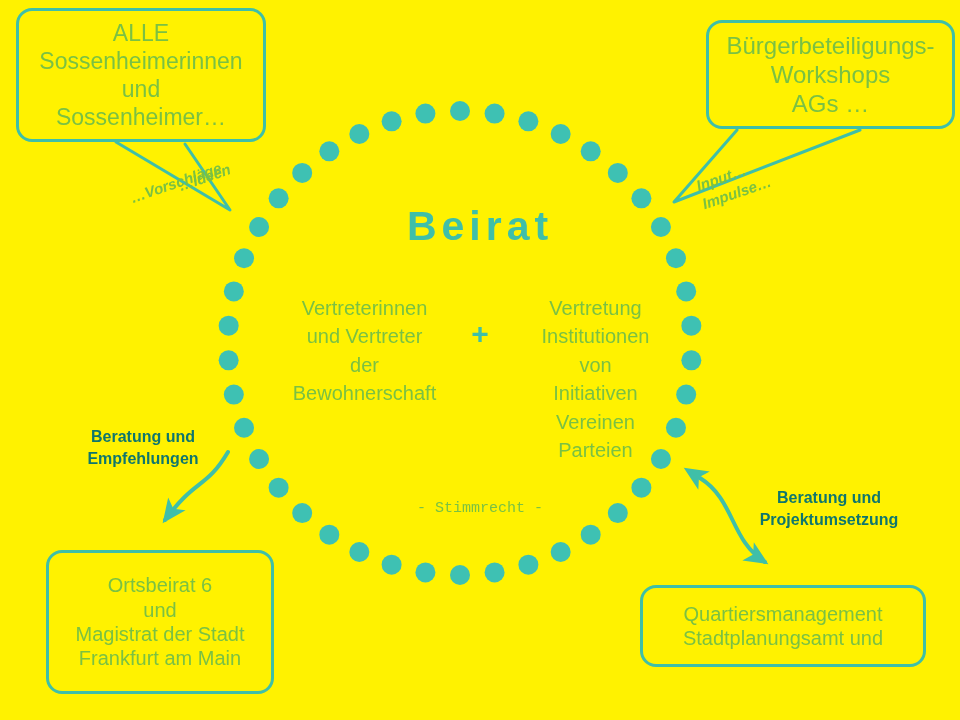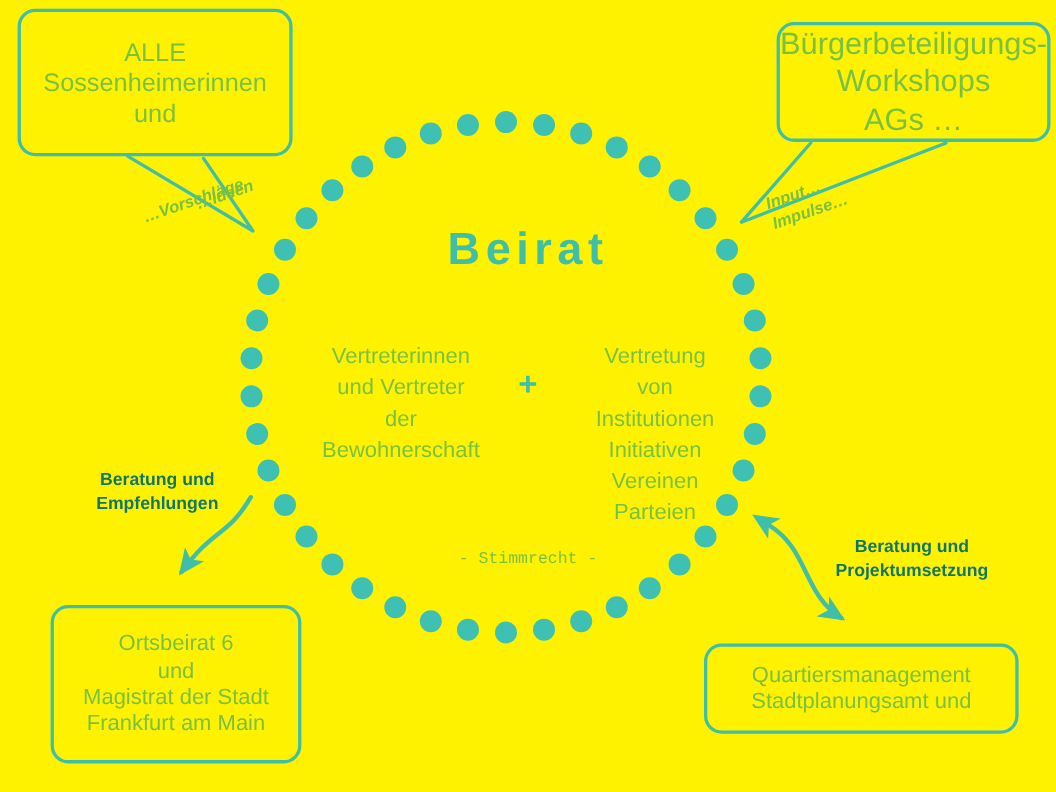--- a/index.html
+++ b/index.html
@@ -45,21 +45,21 @@
     z-index: 4;
   }
   .bubble .line { display: block; white-space: nowrap; }
 
   #bubble-alle {
     left: 16px; top: 8px; width: 250px; height: 134px;
     font-size: 23px;
   }
   #bubble-workshops {
     left: 706px; top: 20px; width: 249px; height: 109px;
-    font-size: 28px;
+    font-size: 24px;
     text-align: right;
   }
   #box-ortsbeirat {
     left: 46px; top: 550px; width: 228px; height: 144px;
     font-size: 20px;
   }
   #box-stadtplanung {
     left: 640px; top: 585px; width: 286px; height: 82px;
     font-size: 20px;
   }
@@ -70,21 +70,21 @@
     left: 0; top: 203px; width: 960px;
     text-align: center;
     font-size: 41px;
     font-weight: bold;
     letter-spacing: 5px;
     color: #3FBFA8;
     z-index: 3;
   }
   #center-columns {
     position: absolute;
-    left: 250px; top: 310px; width: 460px;
+    left: 250px; top: 294px; width: 460px;
     display: flex;
     flex-direction: row;
     align-items: flex-start;
     justify-content: center;
     z-index: 3;
   }
   .col {
     width: 185px;
     text-align: center;
     font-size: 20px;
@@ -215,34 +215,35 @@
   <div id="center-columns">
     <div class="col">
       <span class="line">Vertreterinnen</span>
       <span class="line">und Vertreter</span>
       <span class="line">der</span>
       <span class="line">Bewohnerschaft</span>
     </div>
     <div id="plus-sign">+</div>
     <div class="col">
       <span class="line">Vertretung</span>
+      <span class="line">Institutionen</span>
       <span class="line">von</span>
-      <span class="line">Institutionen</span>
       <span class="line">Initiativen</span>
       <span class="line">Vereinen</span>
       <span class="line">Parteien</span>
     </div>
   </div>
 
   <div id="stimmrecht">- Stimmrecht -</div>
 
   <div id="bubble-alle" class="bubble">
     <span class="line">ALLE</span>
     <span class="line">Sossenheimerinnen</span>
     <span class="line">und</span>
+    <span class="line">Sossenheimer…</span>
   </div>
 
   <div id="bubble-workshops" class="bubble">
     <span class="line">Bürgerbeteiligungs-</span>
     <span class="line">Workshops</span>
     <span class="line">AGs …</span>
   </div>
 
   <div id="box-ortsbeirat" class="bubble">
     <span class="line">Ortsbeirat 6</span>

